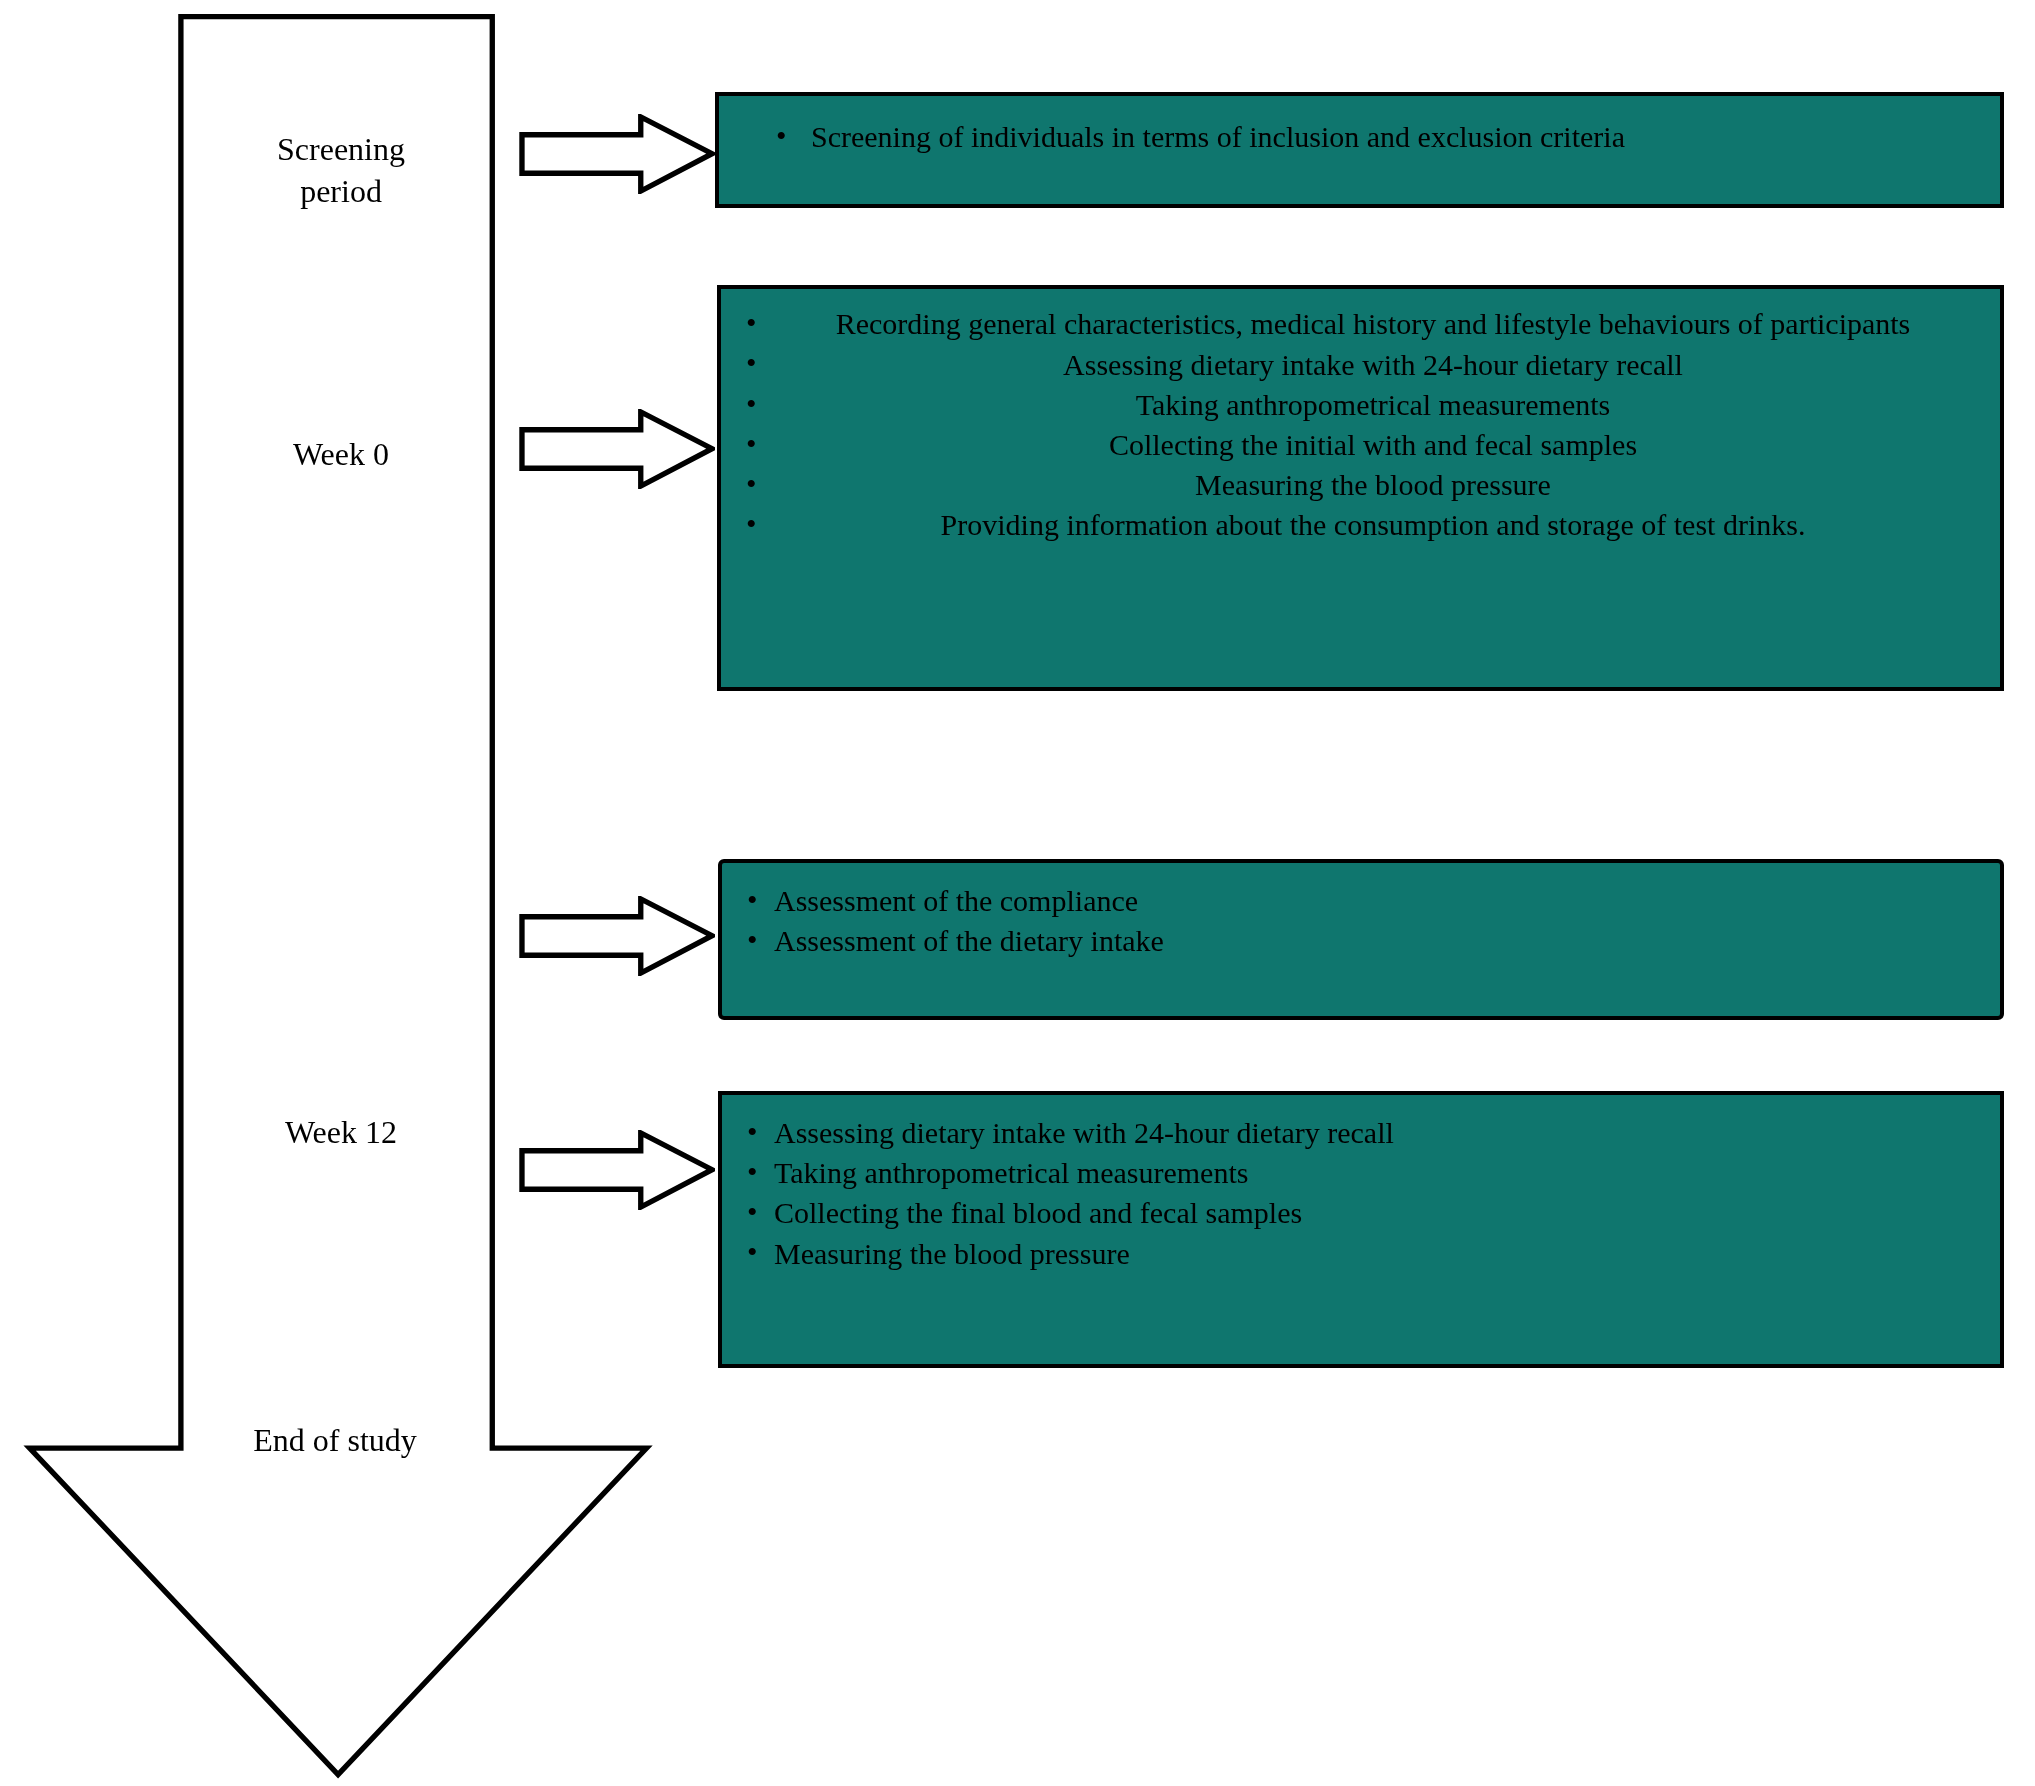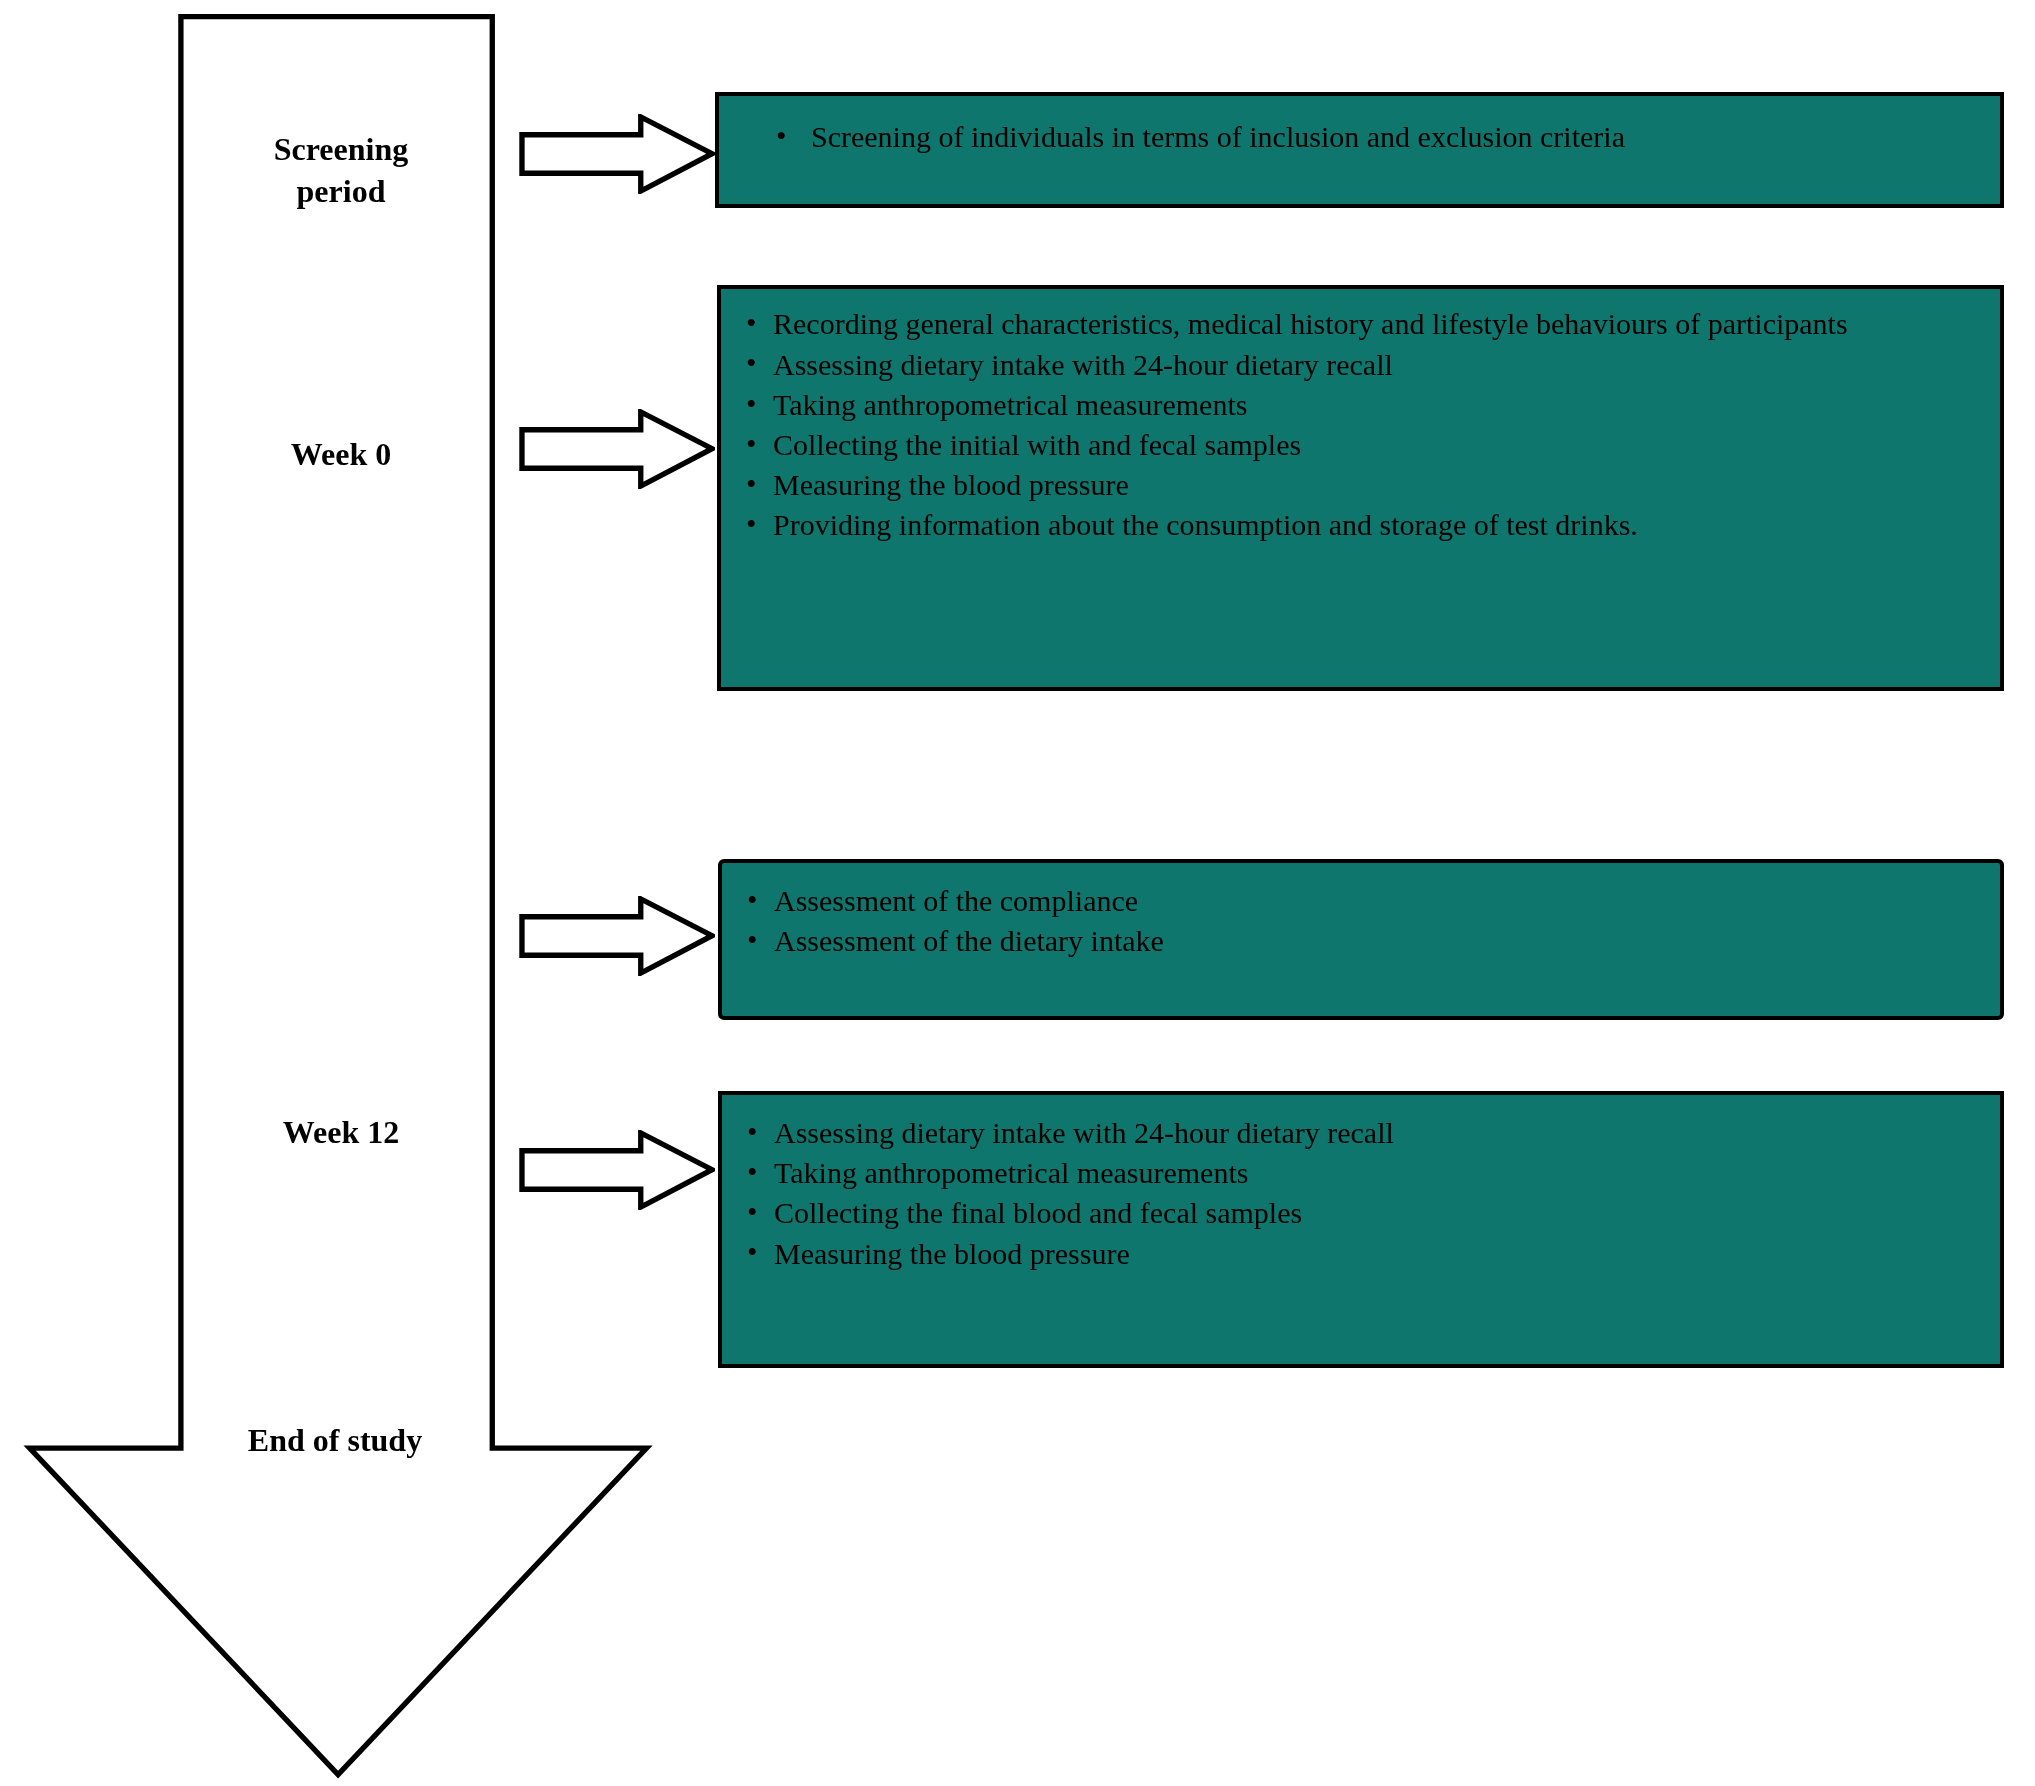--- a/index.html
+++ b/index.html
@@ -36,21 +36,20 @@
   
   .stage-label {
     position: absolute;
     width: 332px;
     left: 175px;
     text-align: center;
     font-size: 32px;
     line-height: 1.32;
     color: #000;
     white-space: pre-line;
-    font-weight: bold;
   }
   .stage-label.outside {
     left: 175px;
     width: 415px;
     text-align: center;
   }
 
   
   .connector-arrow {
     position: absolute;
@@ -140,21 +139,21 @@
       <polygon points="5,35 205,35 205,5 325,67 205,130 205,100 5,100" fill="#ffffff" stroke="#000000" stroke-width="9" stroke-linejoin="miter"></polygon>
     </svg>
   </div>
 
   <div class="content-box box-indent-wide" style="left:715px; top:92px; width:1289px; height:116px; padding:21.4px 24px 0 27px;">
     <ul class="bullet-list">
       <li>Screening of individuals in terms of inclusion and exclusion criteria</li>
     </ul>
   </div>
 
-  <div class="content-box" style="left:717px; top:285px; width:1287px; height:406px; padding:15.4px 27px 0 25px;">
+  <div class="content-box" style="left:717px; top:285px; width:1287px; height:406px; padding:15.4px 27px 0 25px;text-align:center;">
     <ul class="bullet-list">
       <li>Recording general characteristics, medical history and lifestyle behaviours of participants</li>
       <li>Assessing dietary intake with 24-hour dietary recall</li>
       <li>Taking anthropometrical measurements</li>
       <li>Collecting the initial with and fecal samples</li>
       <li>Measuring the blood pressure</li>
       <li>Providing information about the consumption and storage of test drinks.</li>
     </ul>
   </div>
 

